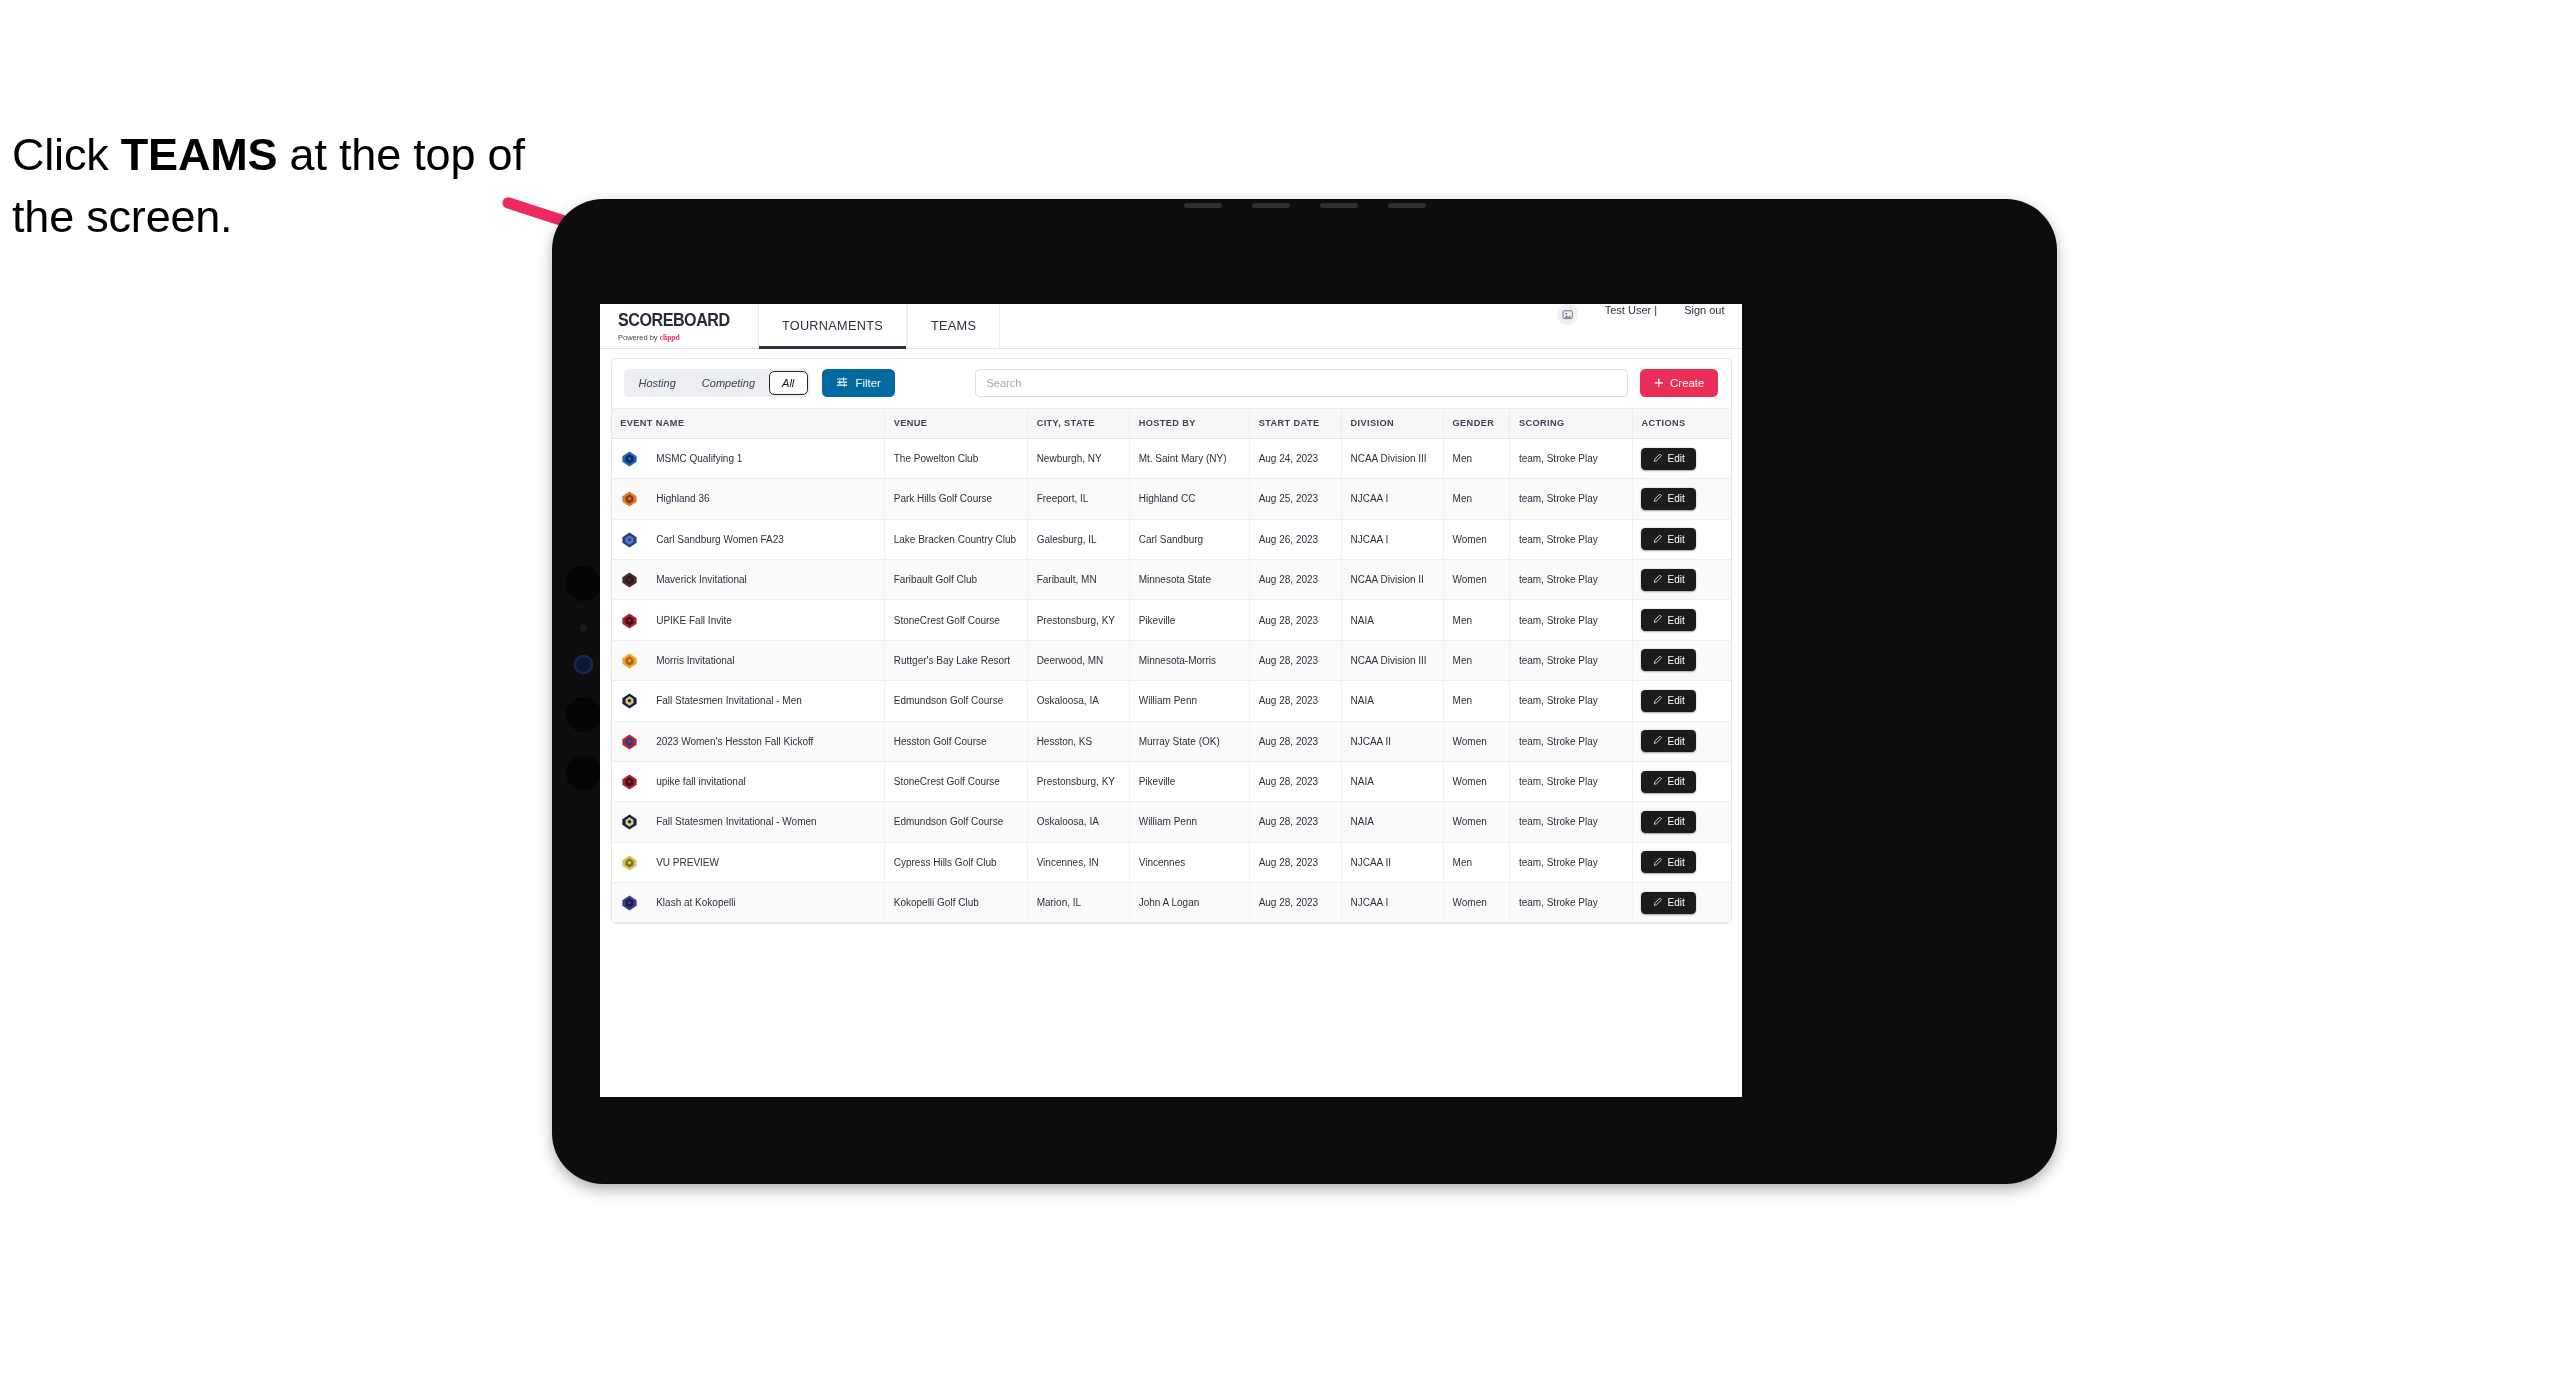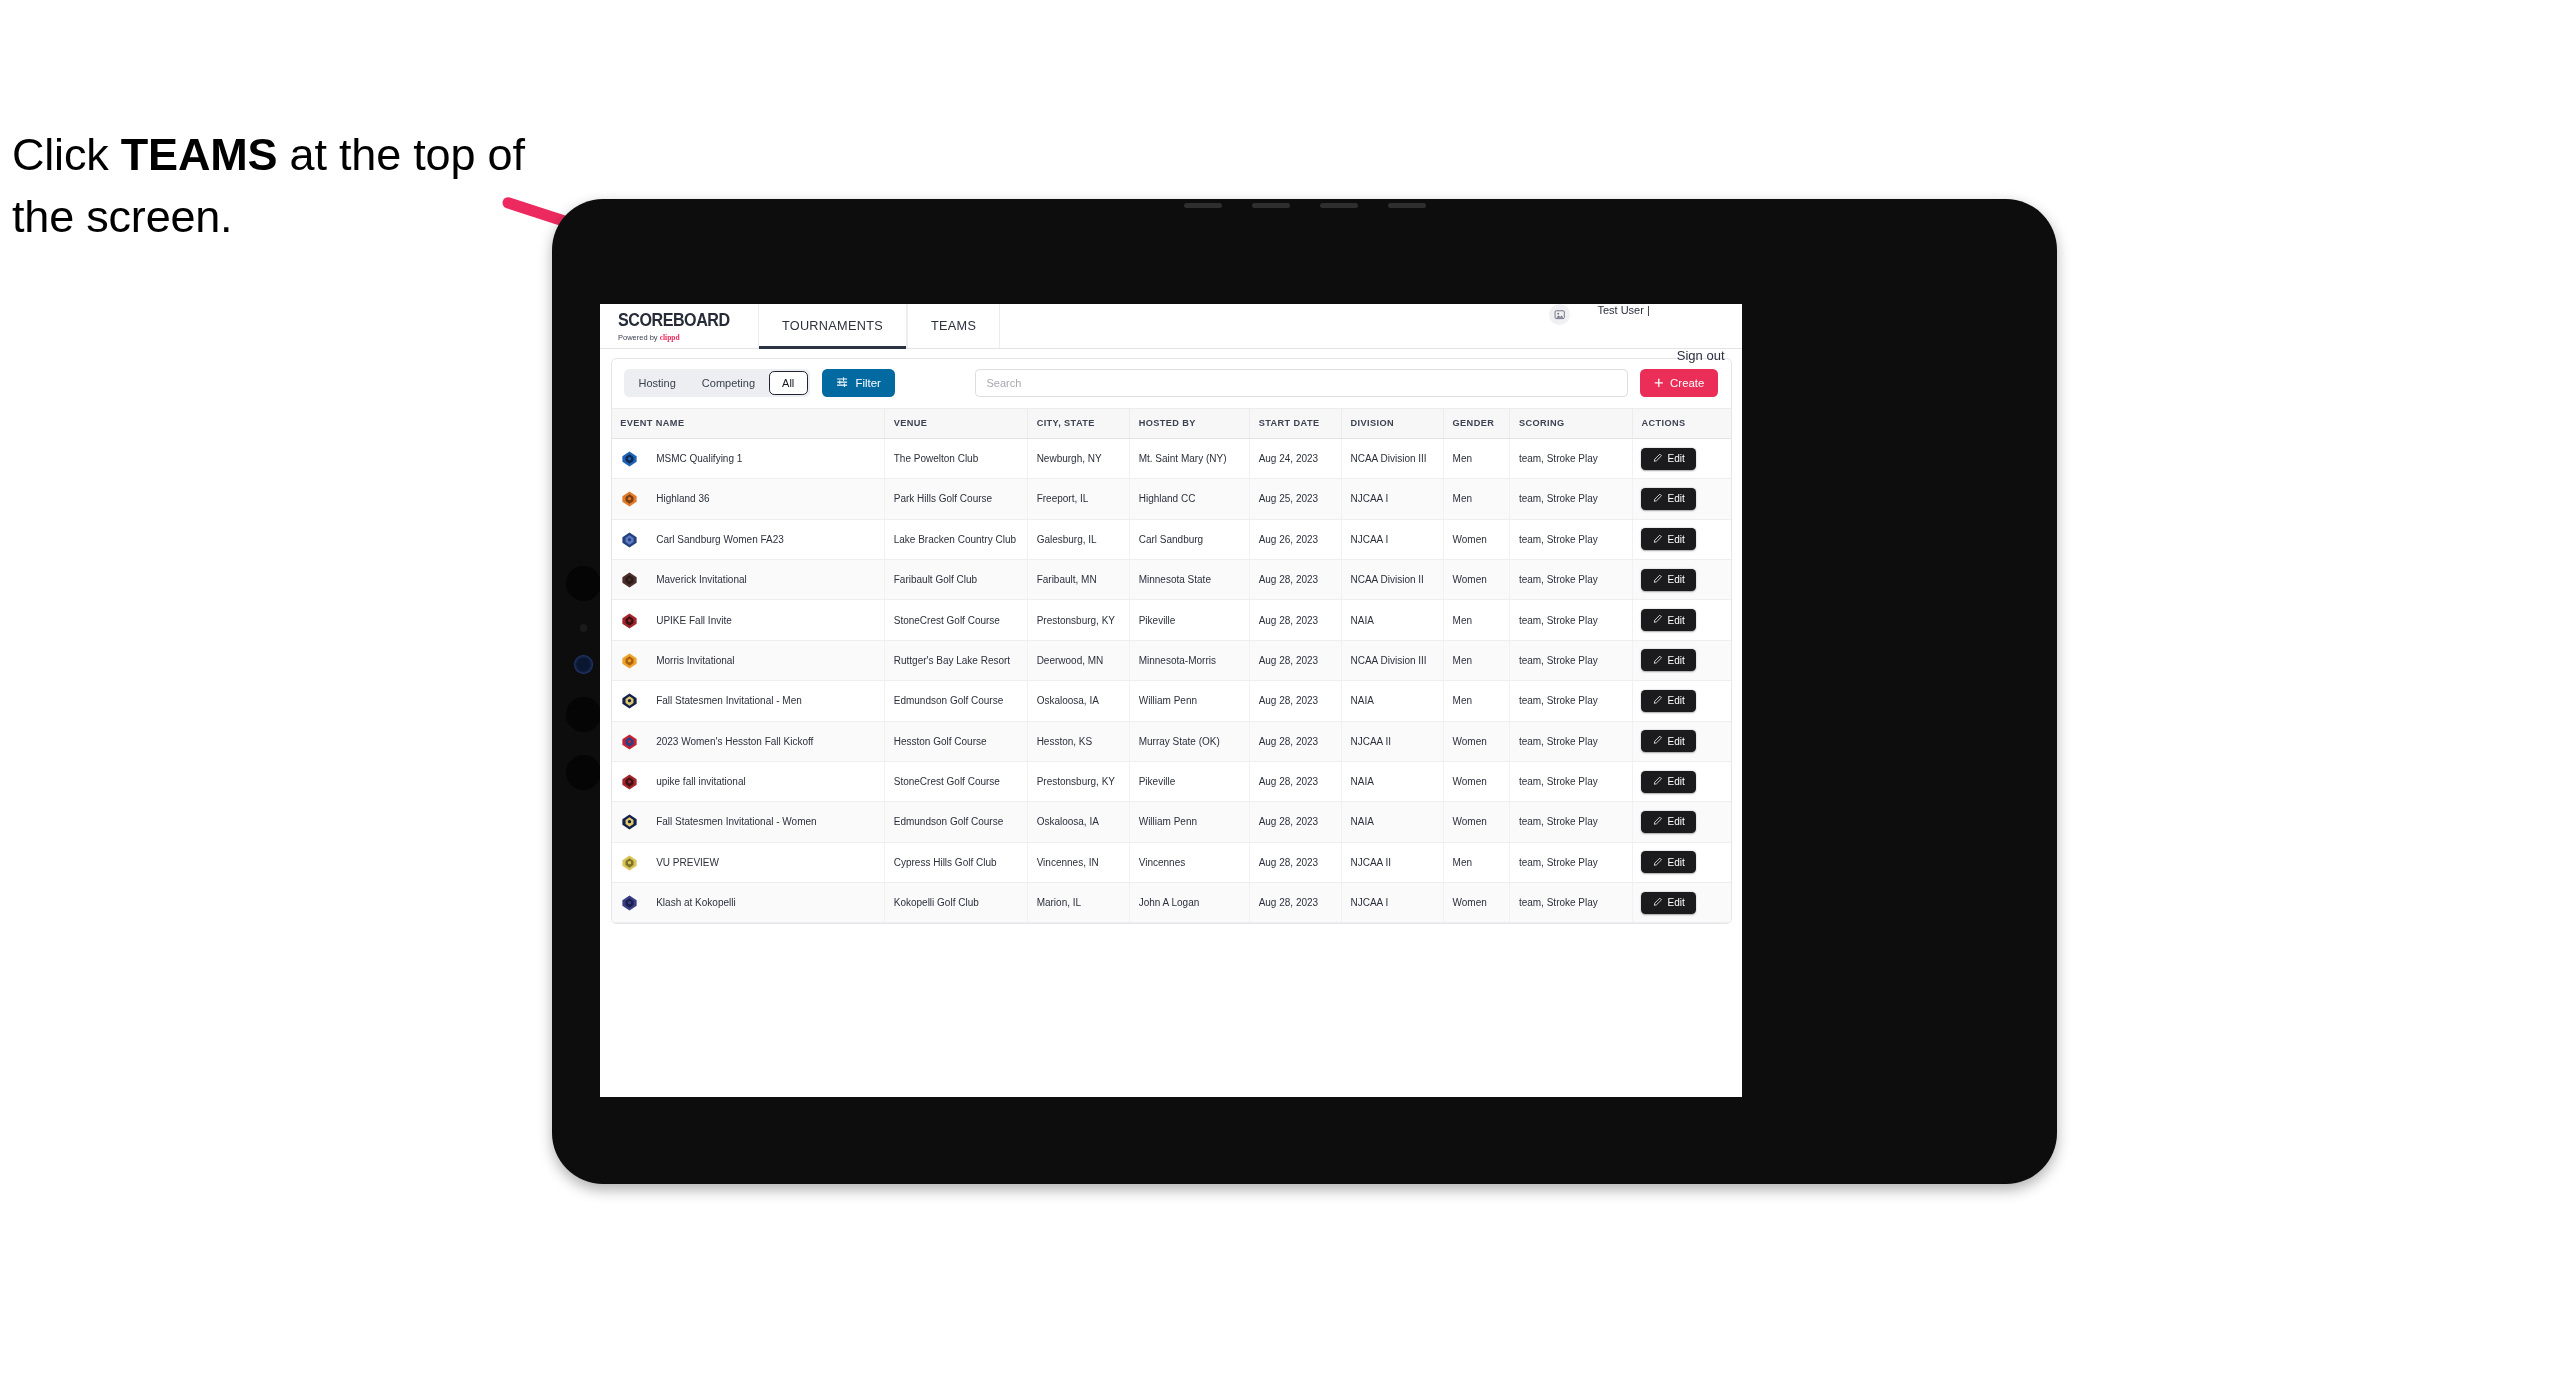--- a/index.html
+++ b/index.html
@@ -94,34 +94,34 @@
   .tab.active::after {
     content:""; position:absolute; left:0; right:0; bottom:-0.9px; height:2.6px; background:#2b3242;
   }
   .appbar-right { margin-left:auto; display:flex; align-items:flex-start; gap:27px; padding-right:17.5px; }
   .avatar {
     width:21px; height:21px; border-radius:50%; background:#f0f0f2;
     display:flex; align-items:center; justify-content:center;
   }
   .avatar svg { display:block; }
   .user-name { font-size:11px; color:#2b3040; }
-  .signout { font-size:13px; color:#2b3040; cursor:pointer;margin-top:44px; }
+  .signout { font-size:11px; color:#2b3040; cursor:pointer; }
 
   
   .content { padding: 8.7px 10.5px 0 10.5px; background:#fff; }
   .card {
     border:0.9px solid #e6e6ea; border-radius:5.2px; background:#fff; overflow:hidden;
   }
   .toolbar { display:flex; align-items:center; padding: 10.5px 12.2px; gap:12.2px; }
   .seg {
     display:flex; align-items:center; background:#eceef1; border-radius:5.2px; padding:2.6px; gap:1.7px; height:28px;
   }
   .seg-item {
     display:flex; align-items:center; padding:0 12.2px; height:23px;
-    font-size:11px; color:#3a4150; border-radius:4.4px; cursor:pointer;
+    font-size:11px; color:#3a4150; border-radius:4.4px; cursor:pointer;font-style:italic;
   }
   .seg-item.selected {
     background:#ffffff; border:1.4px solid #1d2430; color:#11161f; height:24.5px;
     border-radius:5.2px; font-weight:400;
   }
   .filter-btn {
     display:flex; align-items:center; gap:7px; height:28px; padding:0 14px;
     background:#0369a1; color:#fff; border-radius:5.2px; font-size:11.4px; cursor:pointer;
   }
   .search {

